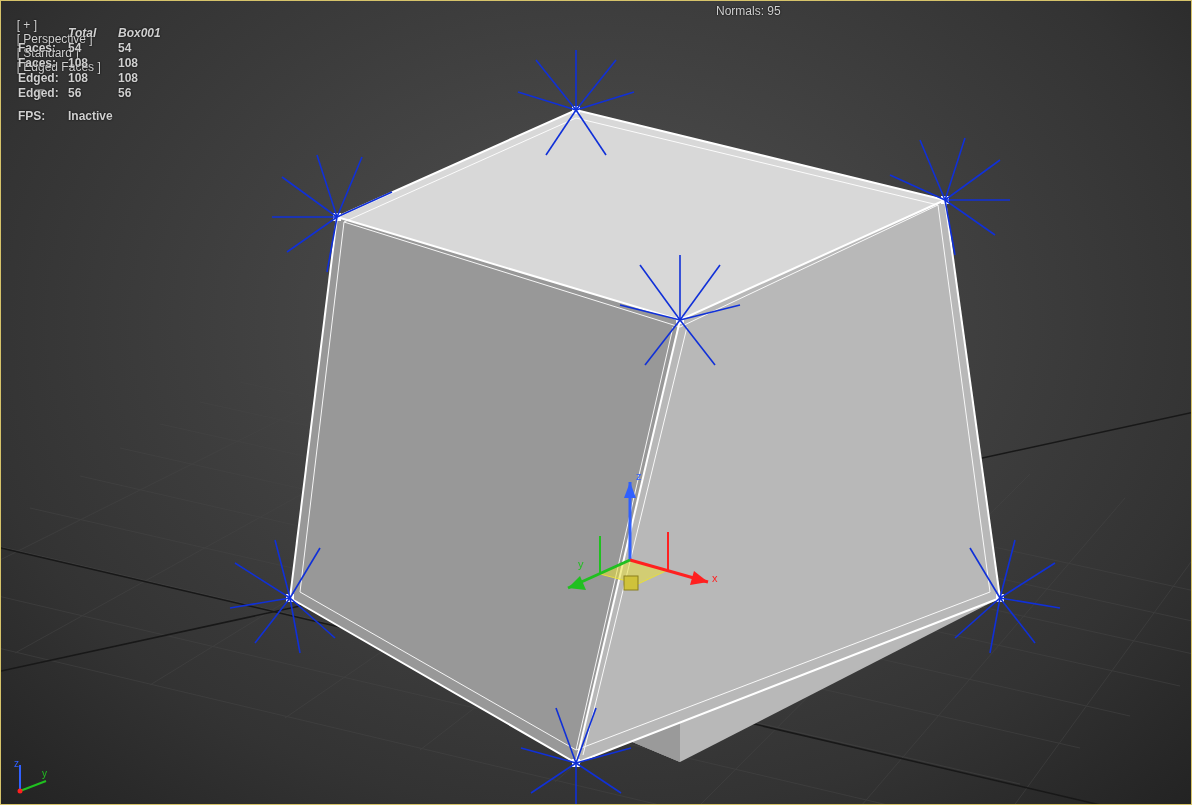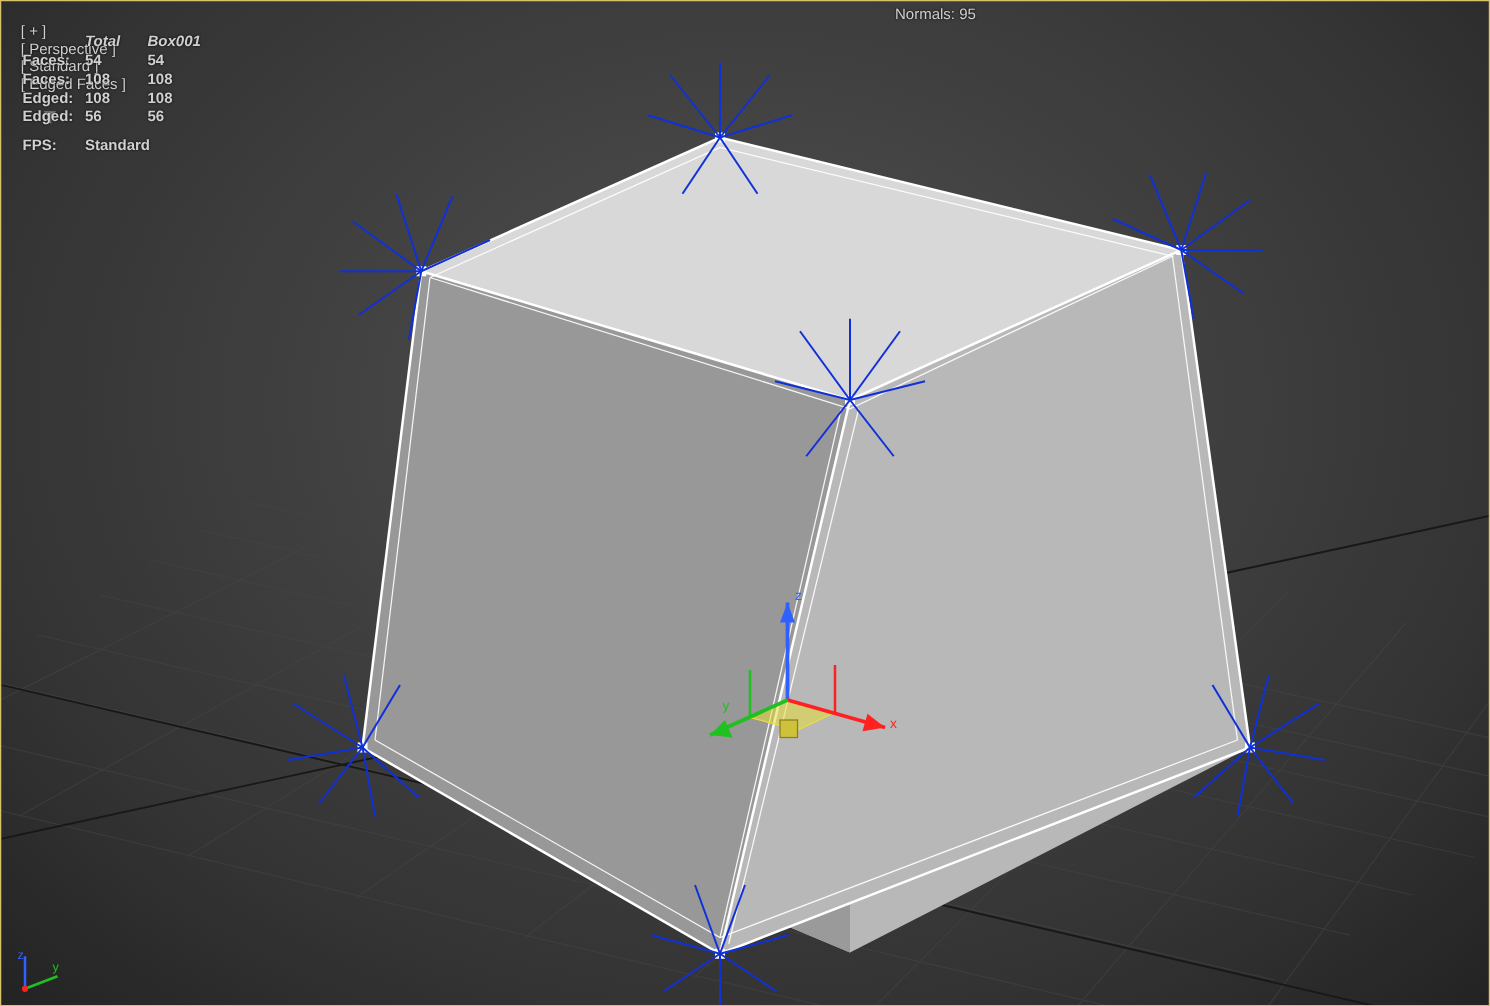--- a/index.html
+++ b/index.html
@@ -239,21 +239,21 @@
     <tr>
             <td>Edged:</td>
             <td>56</td>
             <td>56</td>
           </tr>
     <tr>
             <td colspan="3" style="height:8px"></td>
           </tr>
     <tr>
             <td>FPS:</td>
-            <td colspan="2">Standard</td>
+            <td colspan="2">Inactive</td>
           </tr>
   </tbody>
       </table>
 </div>
 
 <div class="normals-label">Normals: 95</div>
 
 <div class="axis-corner">
   <svg width="40" height="40">
     <line x1="8" y1="32" x2="8" y2="6" stroke="#3060ff" stroke-width="2"></line>

